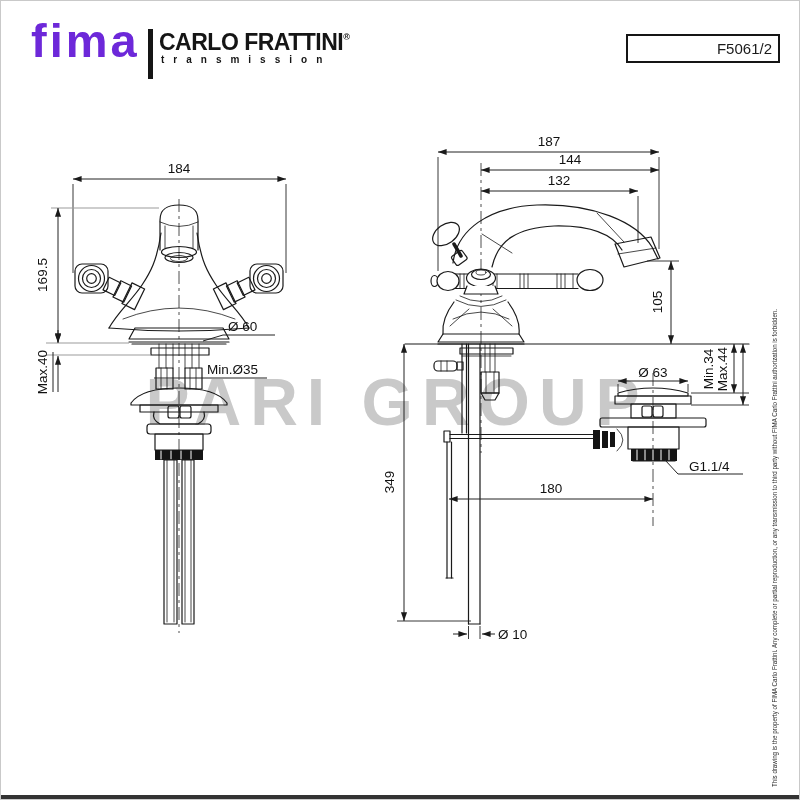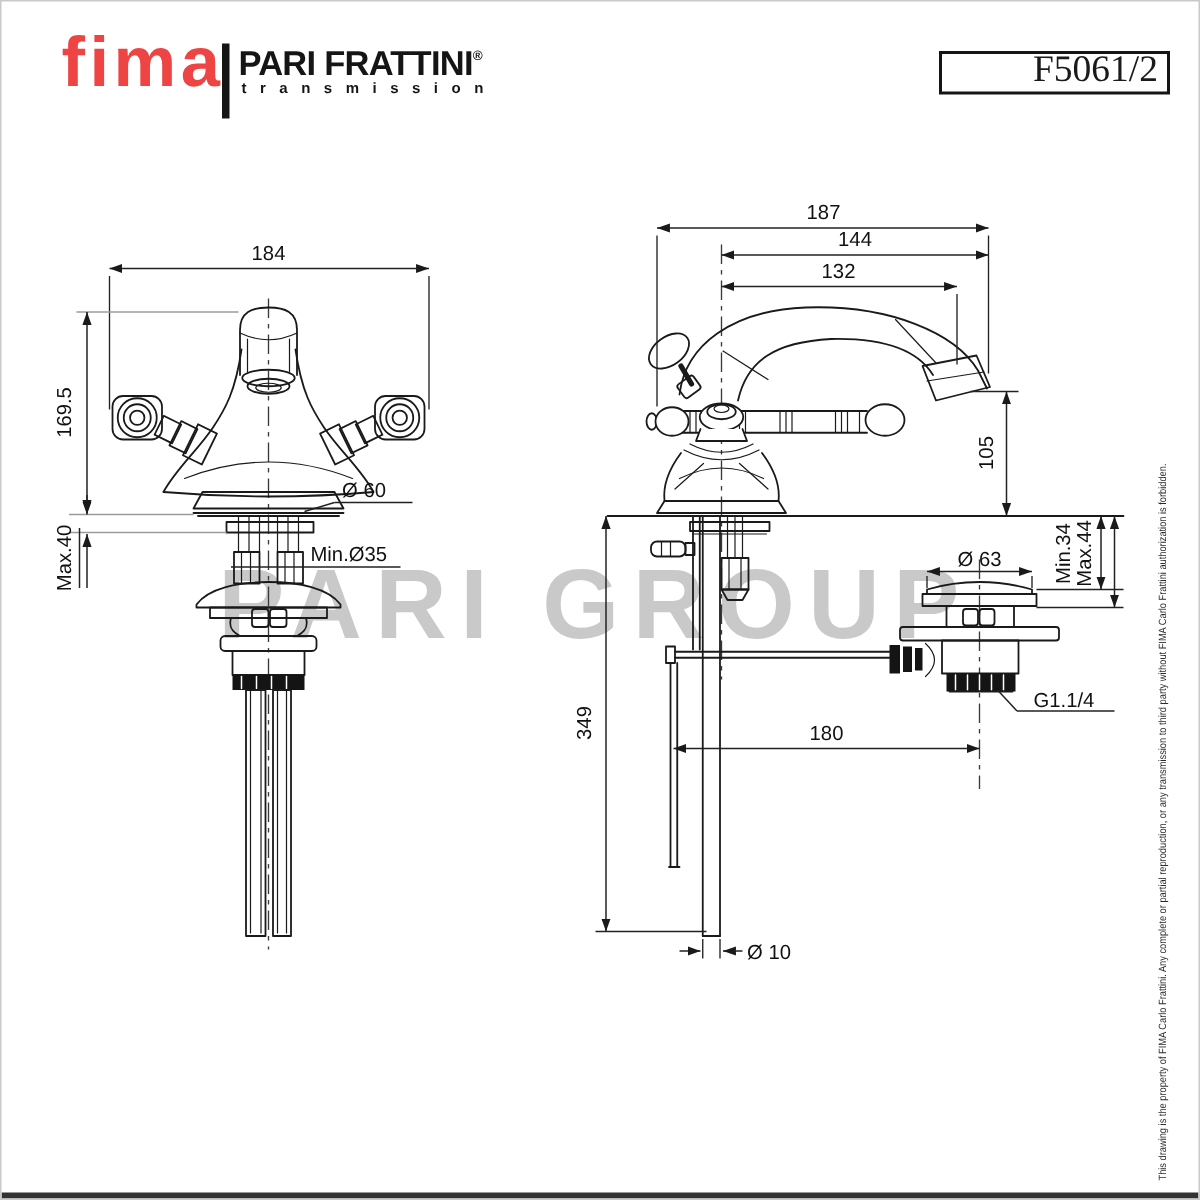--- a/index.html
+++ b/index.html
@@ -2,37 +2,37 @@
 <html><head>
 <meta charset="utf-8">
 <style>
   html,body{margin:0;padding:0;background:#fff;}
   .page{
     position:relative;width:798px;height:798px;background:#ffffff;
     border:1px solid #c9c9c9;overflow:hidden;
     font-family:"Liberation Sans","DejaVu Sans",sans-serif;color:#111;
   }
   .brand{
-    position:absolute;left:40px;top:16px;font-size:47px;font-weight:bold;
-    letter-spacing:3px;color:#ef4444;line-height:1;
+    position:absolute;left:30px;top:16px;font-size:47px;font-weight:bold;
+    letter-spacing:3px;color:#6d28d9;line-height:1;
   }
   .brand-bar{position:absolute;left:147px;top:28px;width:5px;height:50px;background:#151515;}
   .brand-sub{
     position:absolute;left:158px;top:30px;font-size:23px;font-weight:bold;
     color:#151515;letter-spacing:-0.5px;line-height:1;white-space:nowrap;
   }
   .brand-sub sup{font-size:9px;vertical-align:10px;}
   .brand-tagline{
     position:absolute;left:160px;top:53px;font-size:10px;font-weight:bold;
     letter-spacing:9px;color:#151515;white-space:nowrap;
   }
   .part-box{
     position:absolute;left:625px;top:33px;width:144px;height:25px;
-    border:2px solid #151515;display:flex;align-items:flex-end;justify-content:flex-end;
-    padding-right:6px;font-size:25px;color:#1a1a1a;font-family:Liberation Serif, serif;
+    border:2px solid #151515;display:flex;align-items:center;justify-content:flex-end;
+    padding-right:6px;font-size:15px;color:#1a1a1a;
   }
   svg.drawing{position:absolute;left:0;top:0;z-index:1;}
   .bottom-bar{position:absolute;left:0;bottom:0;width:100%;height:4px;background:#333;z-index:2;}
   
   .art{stroke:#1a1a1a;stroke-width:1.2;fill:none;stroke-linecap:round;stroke-linejoin:round;}
   .thin{stroke-width:0.8;}
   .dims line,.dims path.dl{stroke:#222;stroke-width:1;fill:none;}
   .dims .ext{stroke:#222;stroke-width:0.9;}
   .dims .gext{stroke:#9b9b9b;stroke-width:1.1;}
   .dims text{fill:#111;font-family:"Liberation Sans","DejaVu Sans",sans-serif;font-size:13.5px;}
@@ -41,21 +41,21 @@
   .wm{fill:#c9c9c9;font-family:"Liberation Sans","DejaVu Sans",sans-serif;font-weight:bold;}
   .legal{fill:#2b2b2b;font-family:"Liberation Sans","DejaVu Sans",sans-serif;font-size:7px;}
 </style>
 </head>
 <body>
 
 <div class="page">
 
   <div class="brand">fima</div>
   <div class="brand-bar"></div>
-  <div class="brand-sub"><span>PARI FRATTINI</span><sup>®</sup></div>
+  <div class="brand-sub"><span>CARLO FRATTINI</span><sup>®</sup></div>
   <div class="brand-tagline">transmission</div>
   <div class="part-box">
       <span>F5061/2</span>
     </div>
 
   <svg class="drawing" width="798" height="798" viewBox="0 0 798 798">
     <defs>
       <marker id="ah" viewBox="0 0 10 10" refX="9.6" refY="5" markerWidth="9" markerHeight="9" orient="auto-start-reverse">
         <path d="M0,1.6 L9.6,5 L0,8.4 Z" fill="#1a1a1a"></path>
       </marker>

